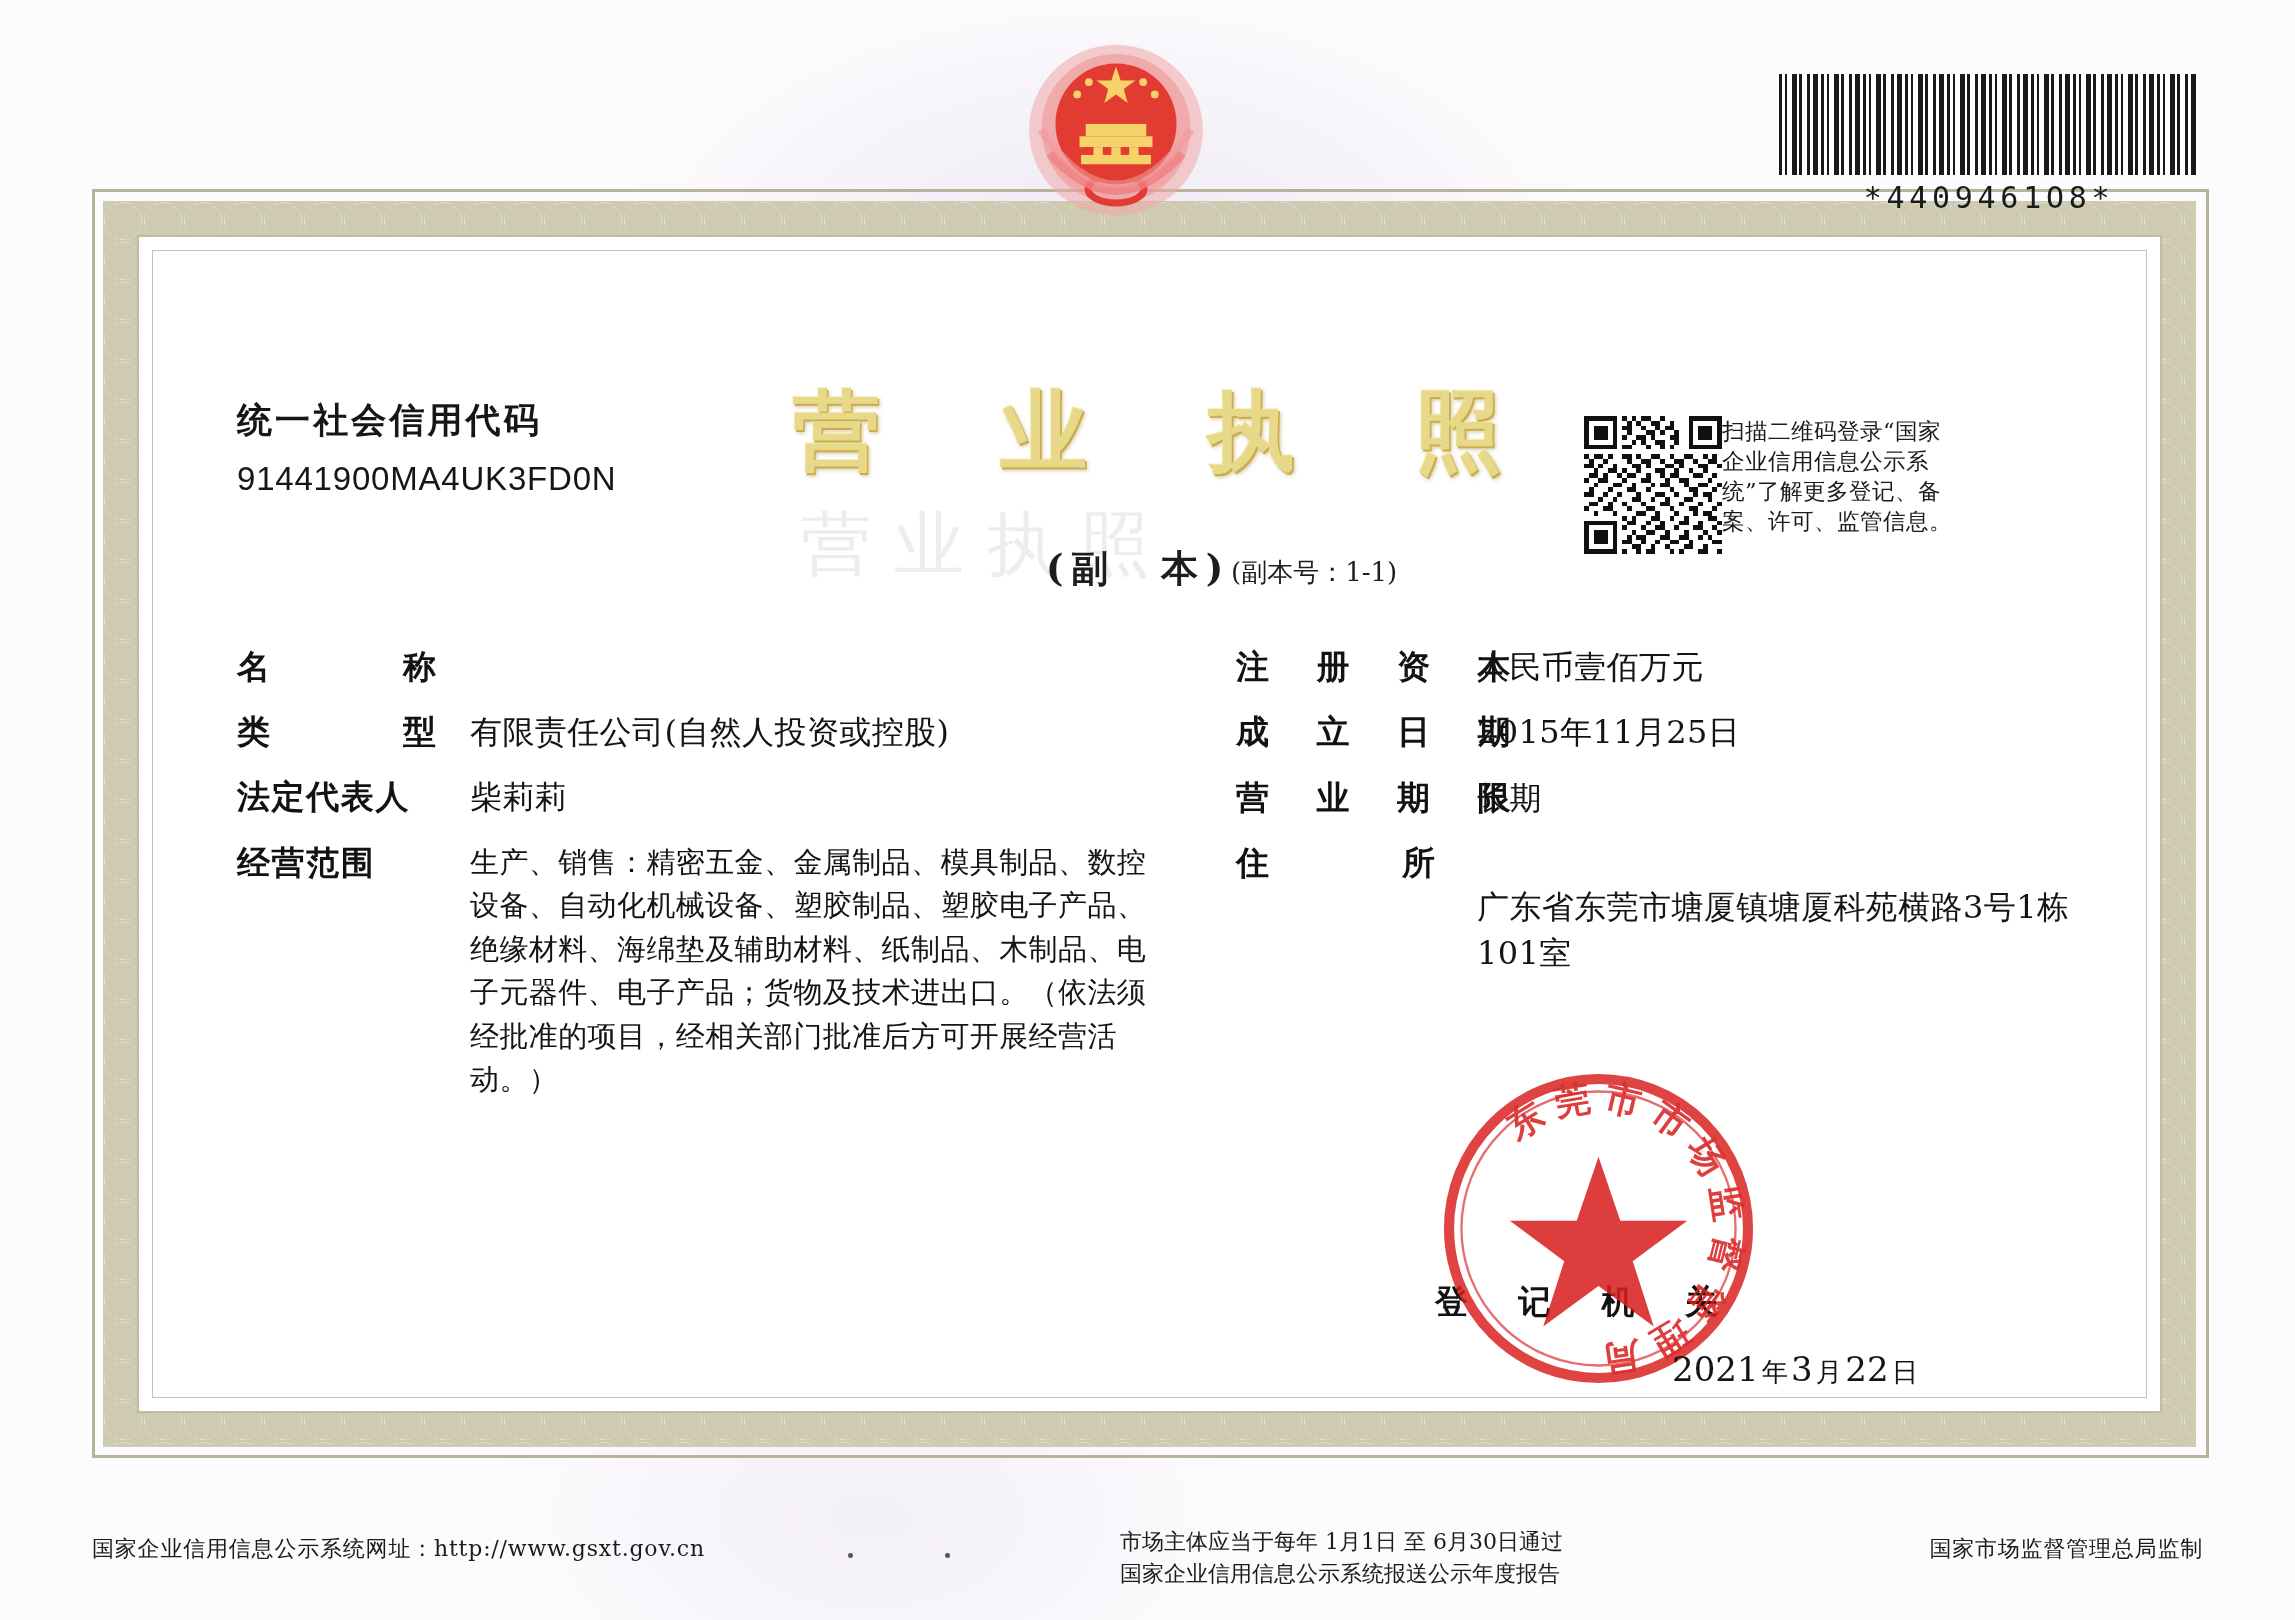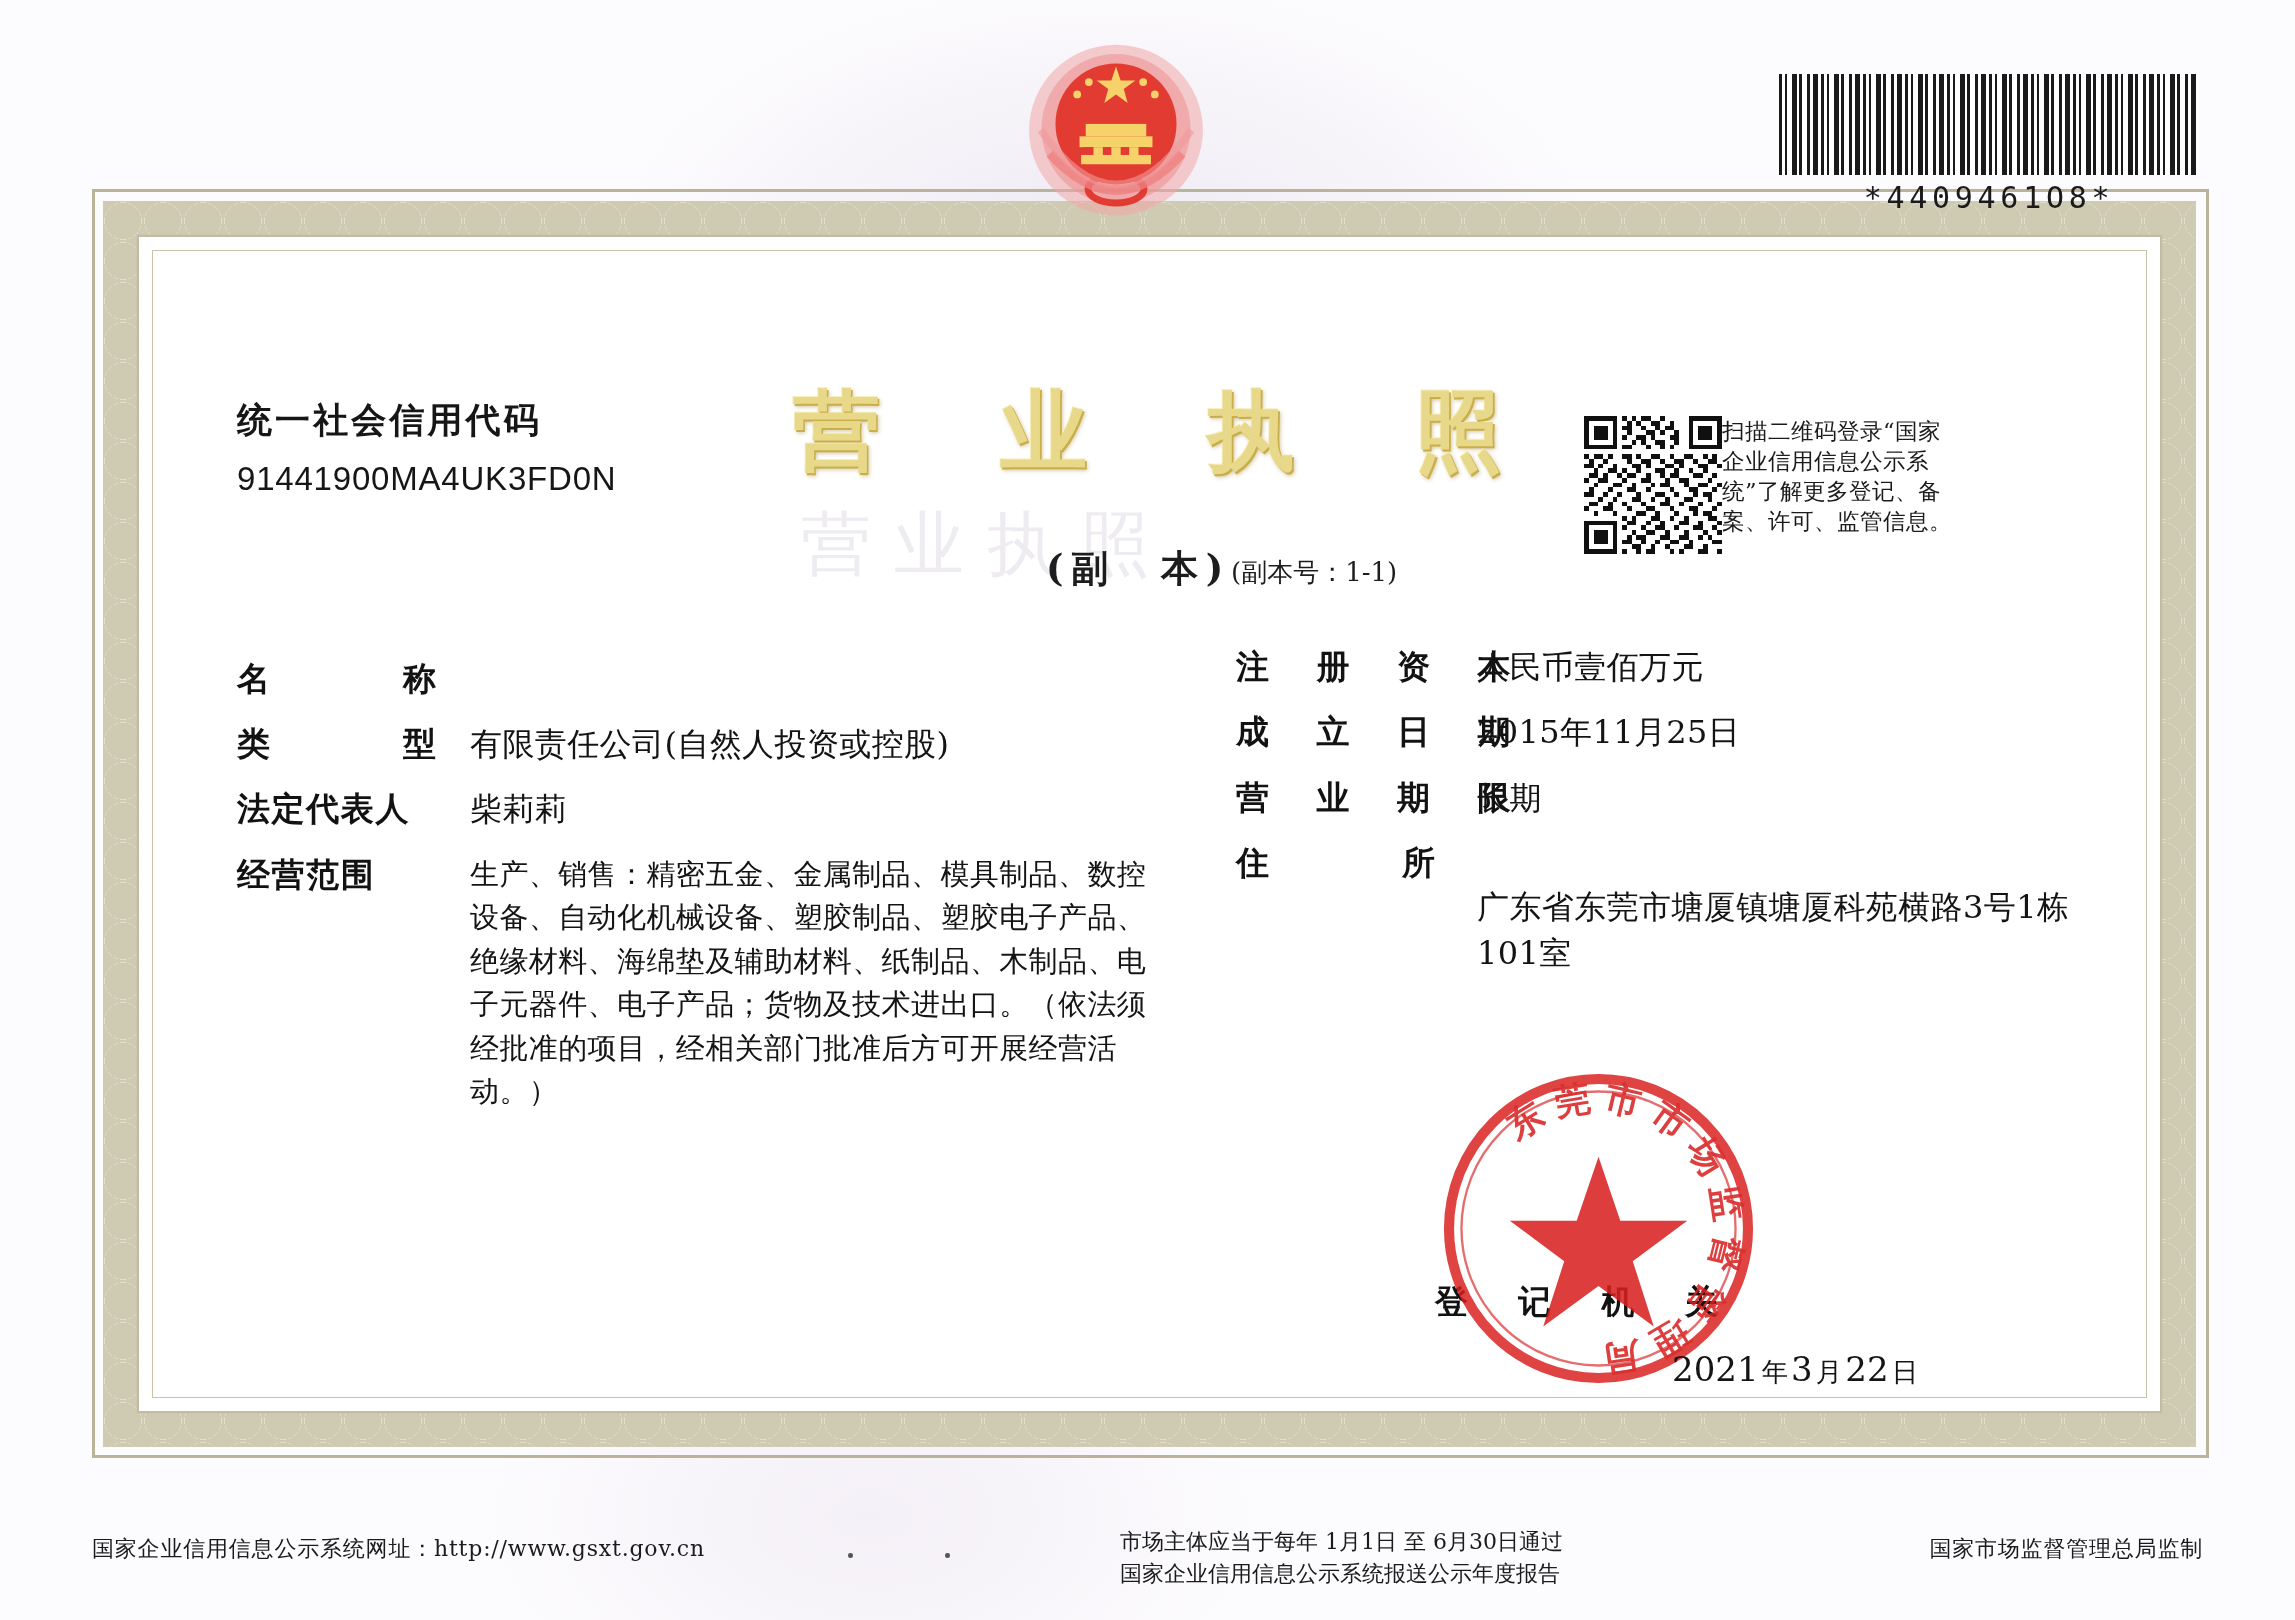--- a/index.html
+++ b/index.html
@@ -198,21 +198,21 @@
     width: 233px;
     font-family: "DejaVu Serif", "Liberation Serif", serif;
     font-size: 22.6px;
     line-height: 1.33;
     color: #1b1b1b;
     letter-spacing: 0.4px;
   }
 
   
   .field-col { position: absolute; z-index: 5; }
-  #col-left  { left: 237px;  top: 645px;  width: 956px; margin-top: 12px; }
+  #col-left  { left: 237px;  top: 645px;  width: 956px; }
   #col-right { left: 1236px; top: 645px; width: 918px; }
 
   .field-row {
     display: flex;
     align-items: flex-start;
     margin-bottom: 20px;
   }
   .field-label {
     flex: none;
     font-family: "DejaVu Serif", "Liberation Serif", serif;

